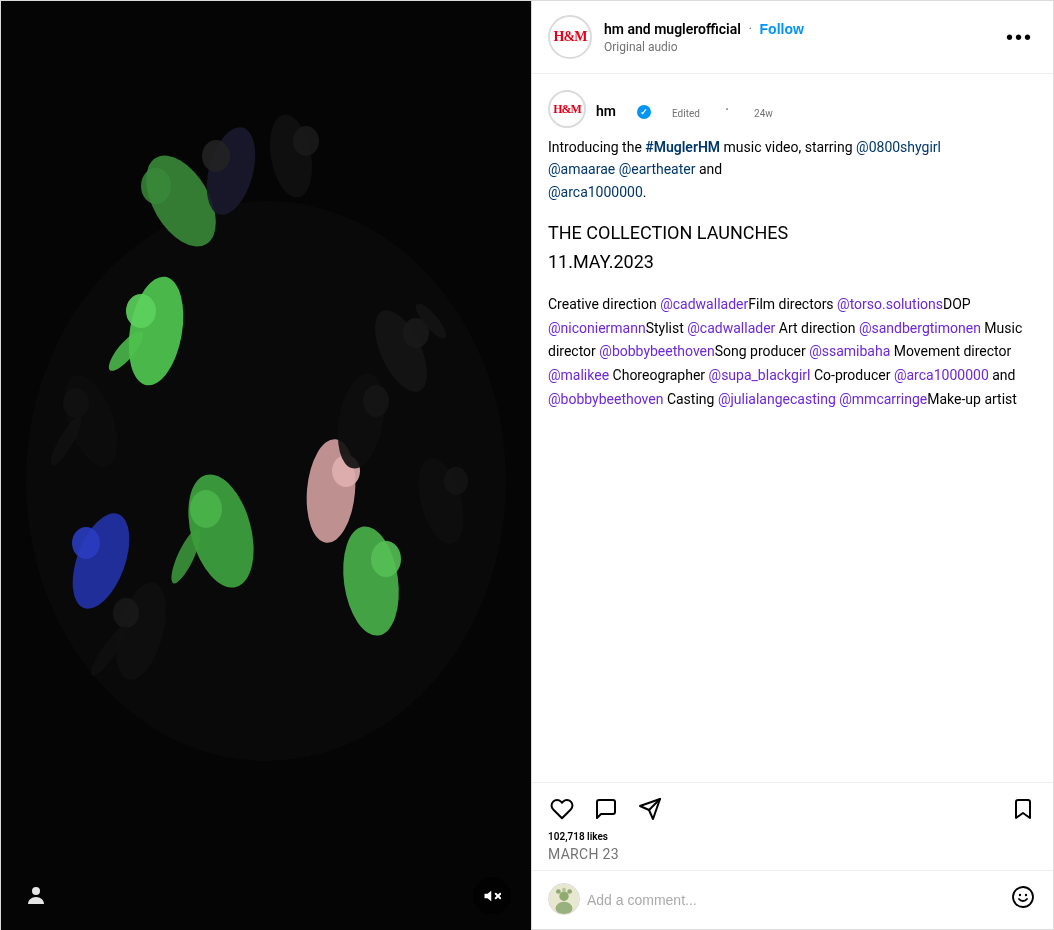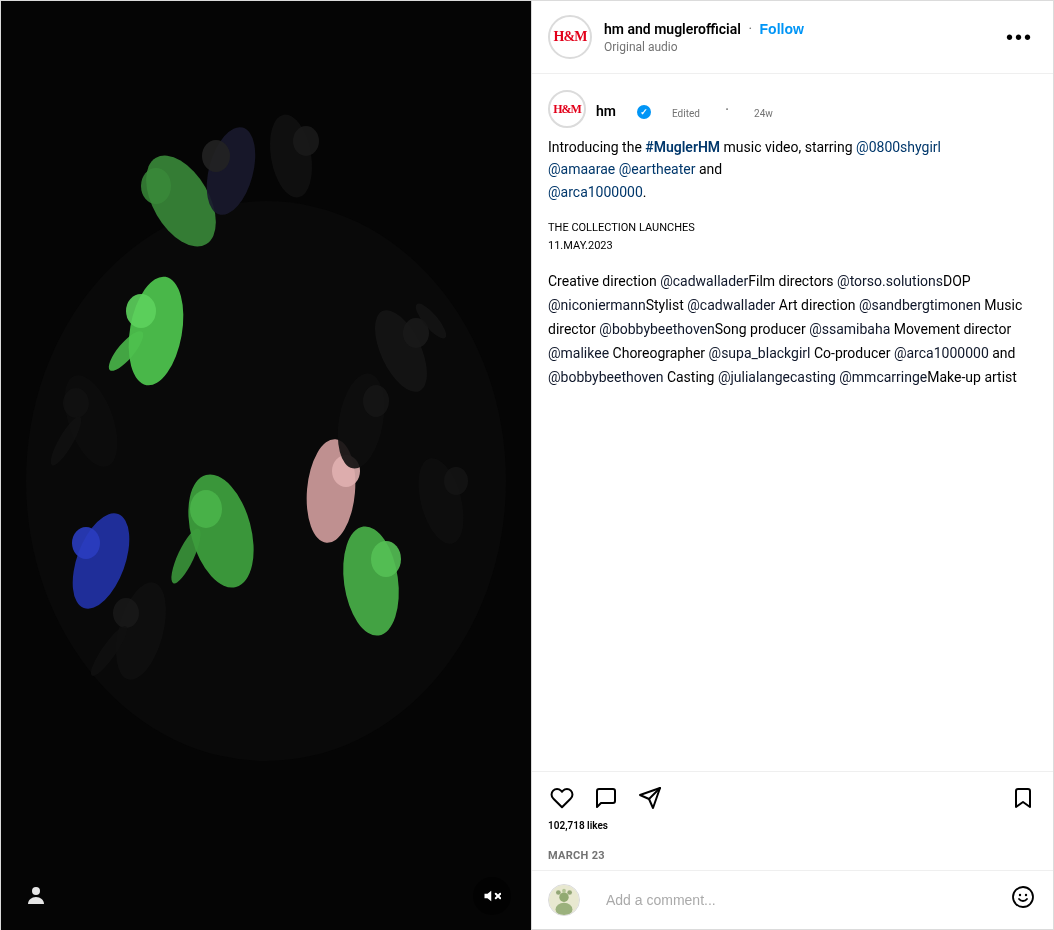--- a/index.html
+++ b/index.html
@@ -228,35 +228,35 @@
       font-weight: 400;
     }
 
     .hashtag {
       color: #00376b;
       font-weight: 600;
     }
 
     .collection-text {
       margin-top: 16px;
-      font-size: 11px;
+      font-size: 18px;
       line-height: 1.6;
       color: #000;
       font-weight: 400;
     }
 
     .credits-text {
       margin-top: 16px;
       font-size: 14px;
       line-height: 1.7;
       color: #000;
     }
 
     .credits-text .mention {
-      color: #0f172a;
+      color: #6d28d9;
     }
 
     
     .action-bar {
       padding: 12px 16px 8px;
       border-top: 1px solid #efefef;
     }
 
     .action-icons {
       display: flex;
@@ -279,35 +279,33 @@
     }
 
     .likes-count {
       font-weight: 600;
       font-size: 10px;
       margin-top: 8px;
       color: #000;
     }
 
     .post-date {
-      font-size: 11px;
+      font-size: 14px;
       color: #737373;
       text-transform: uppercase;
-      margin-top: 18px;
+      margin-top: 4px;
       letter-spacing: 0.3px;
-      font-weight: bold;
     }
 
     
     .comment-area {
       border-top: 1px solid #efefef;
       padding: 12px 16px;
       display: flex;
-      align-items: center;
-      gap: 26px;
+      gap: 7px;
     }
 
     .comment-avatar {
       width: 32px;
       height: 32px;
       border-radius: 50%;
       background: #f0f0f0;
       border: 1px solid #dbdbdb;
       flex-shrink: 0;
       overflow: hidden;

